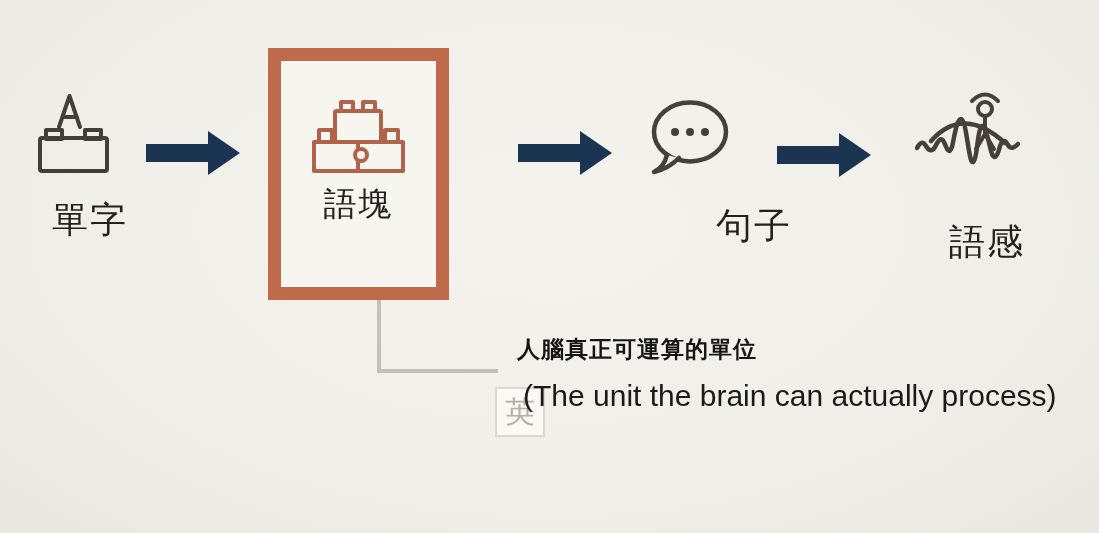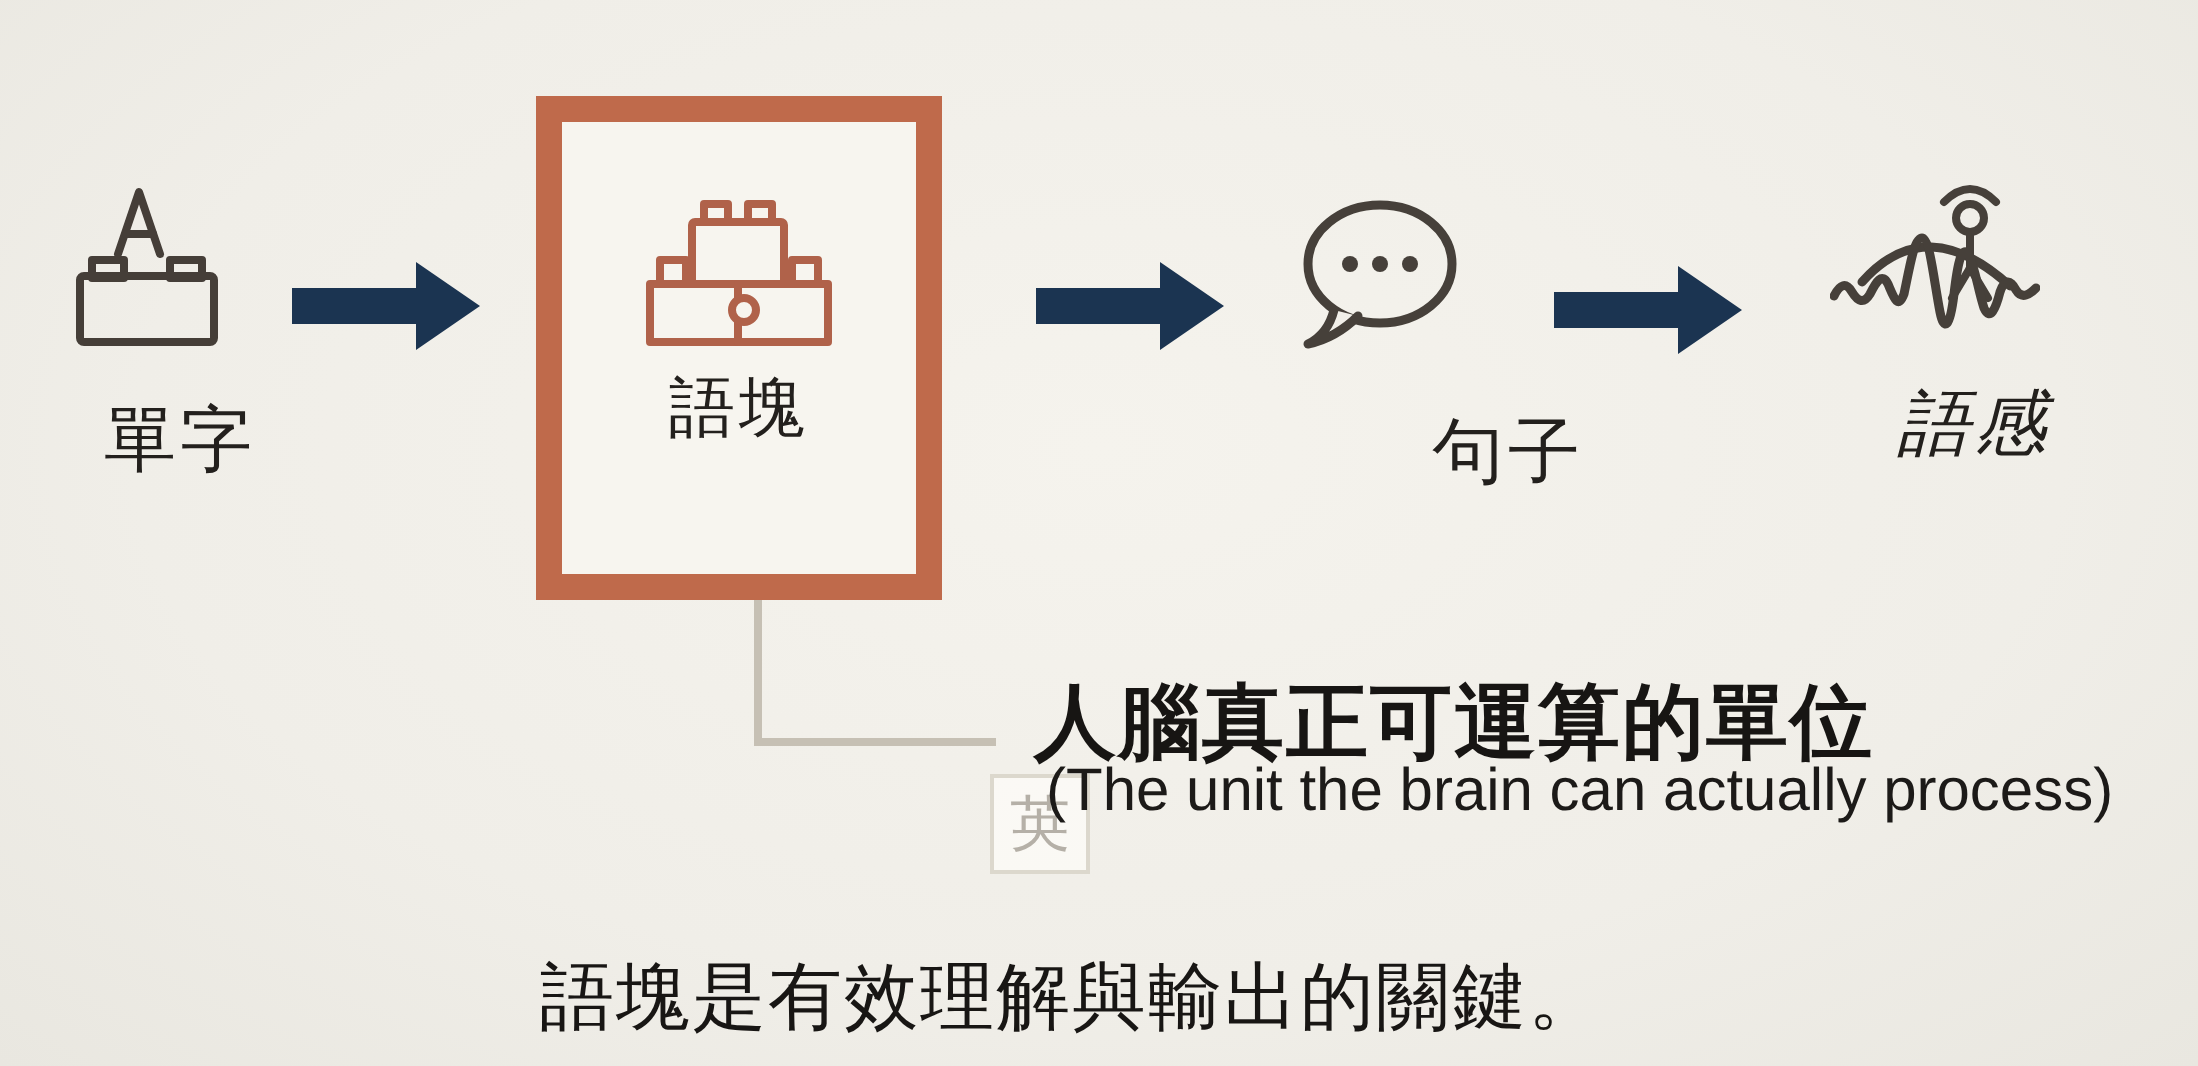--- a/index.html
+++ b/index.html
@@ -12,34 +12,34 @@
     position:relative;width:1099px;height:533px;
     background:radial-gradient(ellipse at 50% 42%, #f5f3ed 0%, #f0eee8 62%, #e9e7e0 100%);
   }
   .abs{position:absolute;}
   .step-label{
     position:absolute;width:120px;text-align:right;
     font-size:36px;color:#23201d;letter-spacing:2px;
   }
   
   .chunk-box{
-    position:absolute;left:268px;top:48px;width:203px;height:252px;
+    position:absolute;left:268px;top:48px;width:181px;height:252px;
     box-sizing:border-box;border:13px solid #bf6a4b;background:#f7f5ef;
     display:flex;flex-direction:column;align-items:center;
   }
   .chunk-box .chunk-icon{margin-top:36px;}
   .chunk-label{font-size:33px;color:#23201d;letter-spacing:2px;margin-top:11px;line-height:1.1;}
   .chunk-sublabel{font-size:29px;color:#23201d;margin-top:6px;line-height:1.1;}
   
   .connector-v{position:absolute;left:377px;top:300px;width:4px;height:72px;background:#c6c0b4;}
   .connector-h{position:absolute;left:377px;top:369px;width:121px;height:4px;background:#c6c0b4;}
   
   .annotation-title{
     position:absolute;left:517px;top:334px;
-    font-size:41px;font-weight:bold;color:#171513;letter-spacing:1px;z-index:2;
+    font-size:23px;font-weight:bold;color:#171513;letter-spacing:1px;z-index:2;
   }
   .annotation-subtitle{
     position:absolute;left:503px;top:379px;
     font-size:30px;color:#1c1a18;z-index:2;white-space:nowrap;margin-left:20px;
   }
   
   .ime-badge{
     position:absolute;left:495px;top:387px;width:50px;height:50px;
     box-sizing:border-box;border:2px solid #dcd8cd;background:rgba(255,254,250,0.65);
     color:#b5b0a7;font-size:30px;display:flex;align-items:center;justify-content:center;
@@ -116,25 +116,24 @@
       <path d="M16,56 Q48,20 90,58" stroke-width="4.5"></path>
       <path stroke-width="4.5" d="M2,63
         C5,57 8,56 11,61 C14,66 17,67 20,62
         C23,56 26,51 29,57 C32,64 34,70 37,62
         C40,48 42,34 46,34 C50,34 52,56 55,71
         C57,81 60,79 62,62 C64,45 66,38 69,42
         C72,46 74,60 77,69 C80,76 83,69 85,61
         C87,55 90,54 93,60 C96,65 100,62 103,59"></path>
     </g>
   </svg>
-  <div class="step-label" style="left:905px;top:188px;font-style:italic;">語感</div>
+  <div class="step-label" style="left:905px;top:218px;">語感</div>
 
   <div class="connector-v"></div>
   <div class="connector-h"></div>
 
   <div class="annotation-title">人腦真正可運算的單位</div>
   <div class="annotation-subtitle">(The unit the brain can actually process)</div>
 
   <div class="ime-badge">英</div>
 
-  <div class="caption">語塊是有效理解與輸出的關鍵。</div>
 
 </div>
 
 </body></html>

